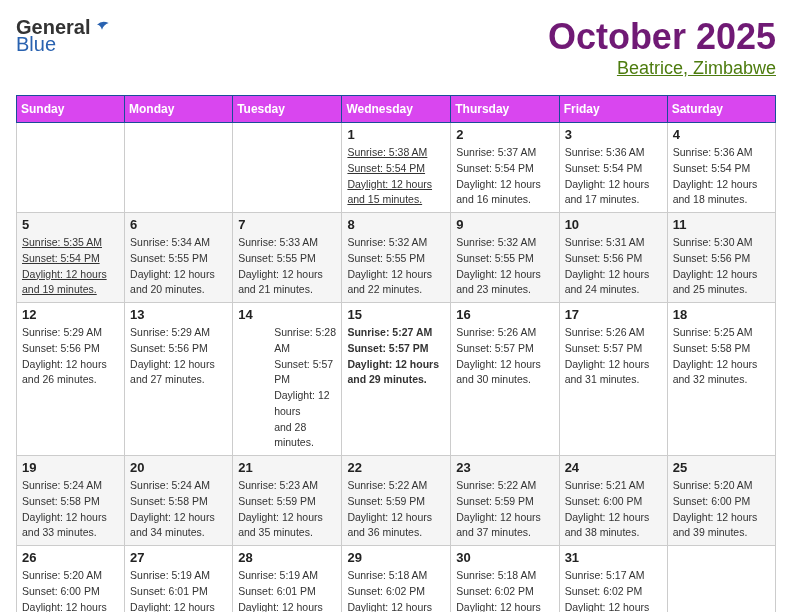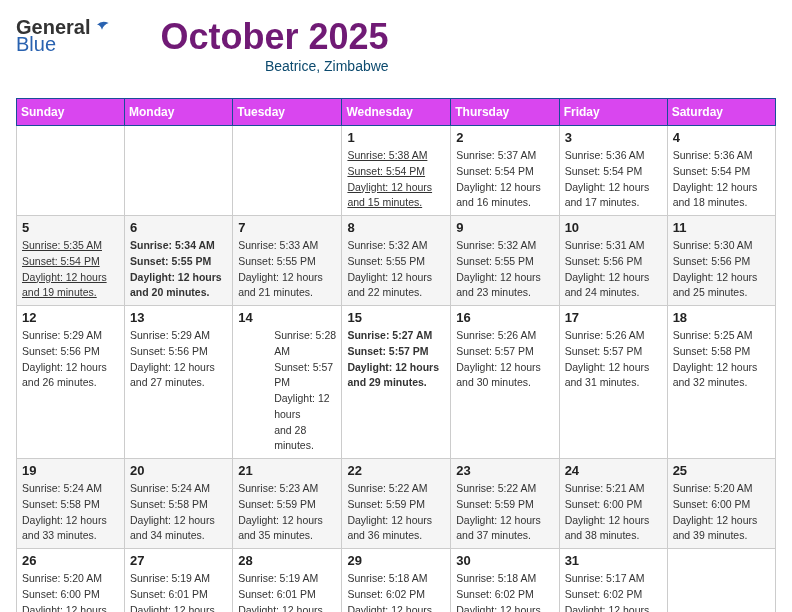--- a/index.html
+++ b/index.html
@@ -5,24 +5,23 @@
     * { box-sizing: border-box; margin: 0; padding: 0; }
     body {
       font-family: Arial, sans-serif;
       background: #fff;
       width: 792px;
       min-height: 612px;
       padding: 16px;
     }
     .header {
       display: flex;
-      justify-content: flex-start;
+      justify-content: space-between;
       align-items: flex-start;
-      margin-bottom: 24px;
-      gap: 48px;
+      margin-bottom: 16px;
     }
     .logo {
       display: flex;
       flex-direction: column;
       align-items: flex-start;
     }
     .logo-text {
       display: flex;
       align-items: center;
       font-size: 20px;
@@ -38,22 +37,23 @@
     }
     .title-block {
       text-align: right;
     }
     .month-title {
       font-size: 36px;
       font-weight: bold;
       color: #701a75;
     }
     .location {
-      font-size: 14px;
-      color: #0c4a6e;
+      font-size: 18px;
+      color: #4d7c0f;
+      text-decoration: underline;
     }
     .calendar {
       width: 100%;
       border-collapse: collapse;
       font-size: 11px;
     }
     .calendar thead th {
       background: #d946ef;
       color: #fff;
       padding: 6px 4px;
@@ -159,21 +159,21 @@
       <tr>
         <td>
           <div class="day-num">5</div>
           <div class="day-info" style="white-space: pre-line; text-decoration: underline;">Sunrise: 5:35 AM
 Sunset: 5:54 PM
 Daylight: 12 hours
 and 19 minutes.</div>
         </td>
         <td>
           <div class="day-num">6</div>
-          <div class="day-info" style="white-space: pre-line; font-weight: bold;">Sunrise: 5:34 AM
+          <div class="day-info" style="white-space: pre-line;">Sunrise: 5:34 AM
 Sunset: 5:55 PM
 Daylight: 12 hours
 and 20 minutes.</div>
         </td>
         <td>
           <div class="day-num">7</div>
           <div class="day-info" style="white-space: pre-line;">Sunrise: 5:33 AM
 Sunset: 5:55 PM
 Daylight: 12 hours
 and 21 minutes.</div>

